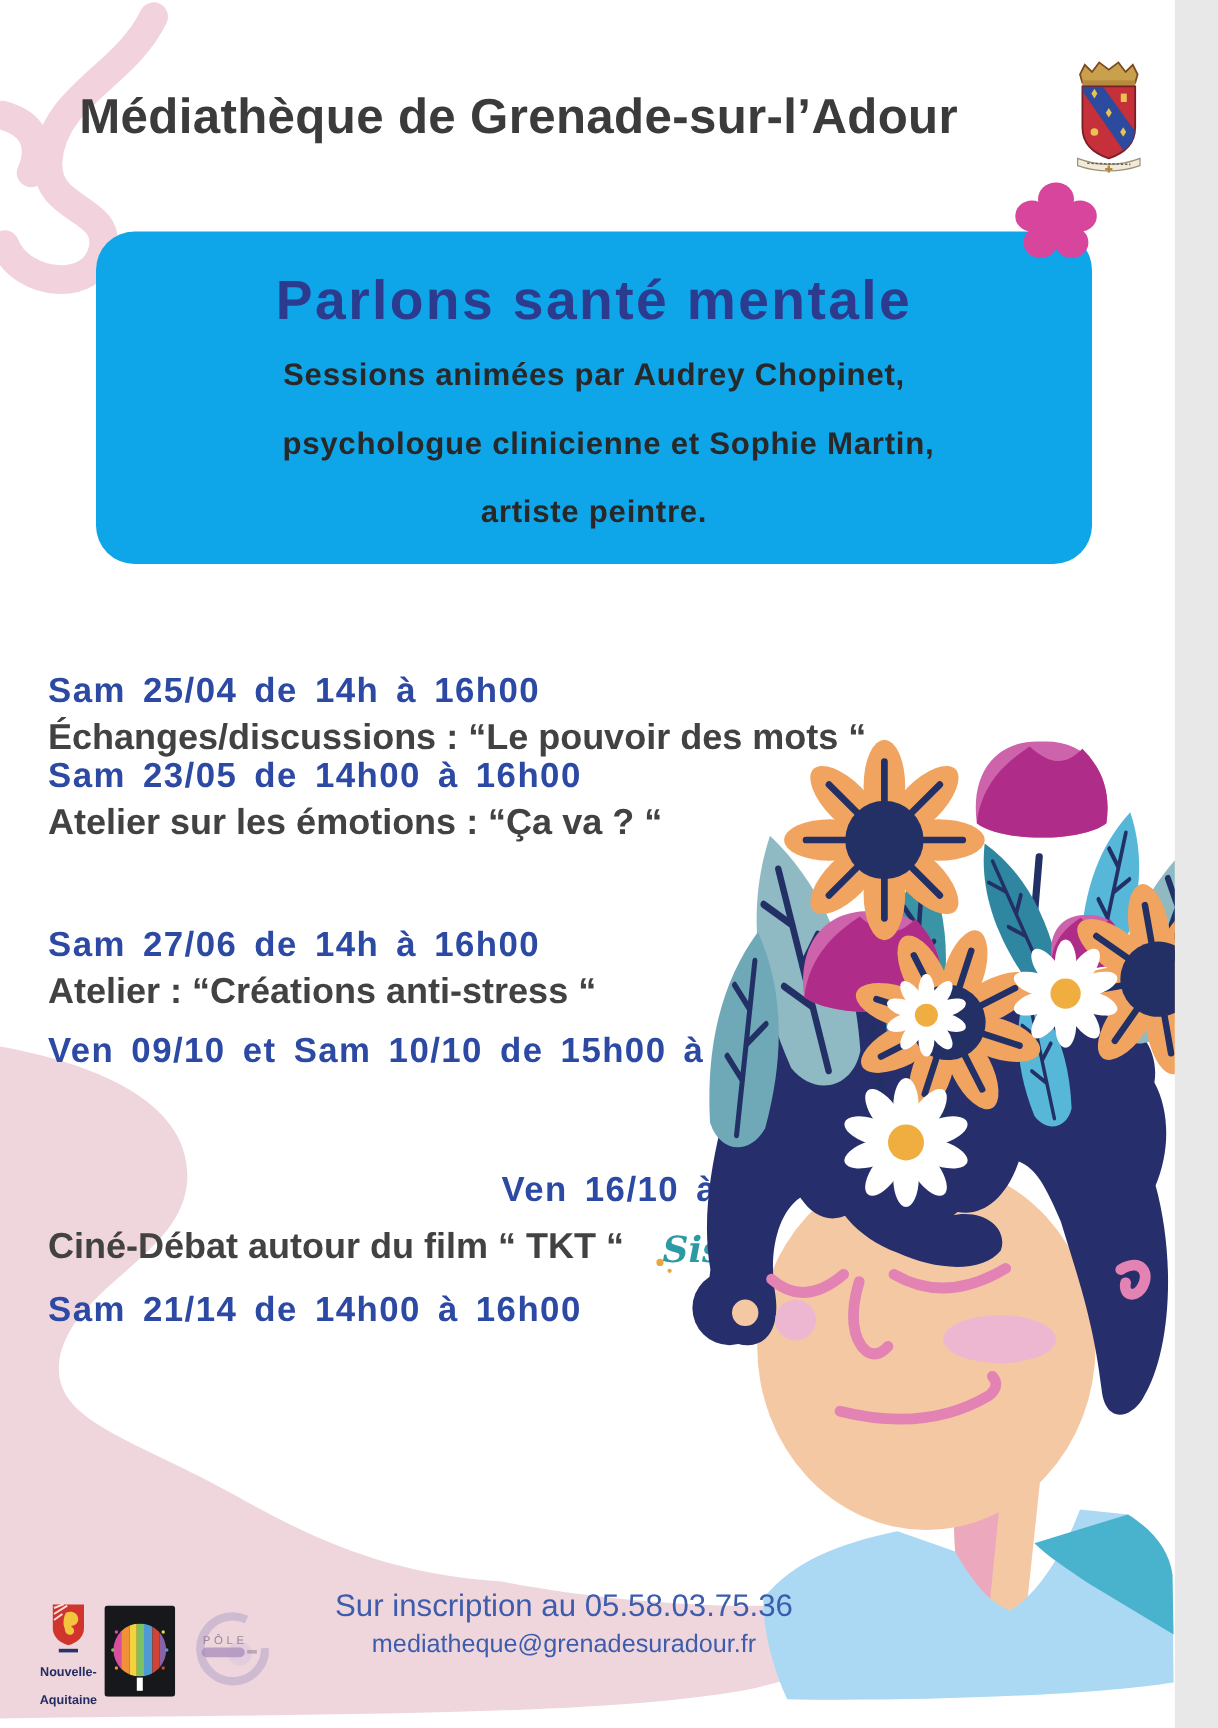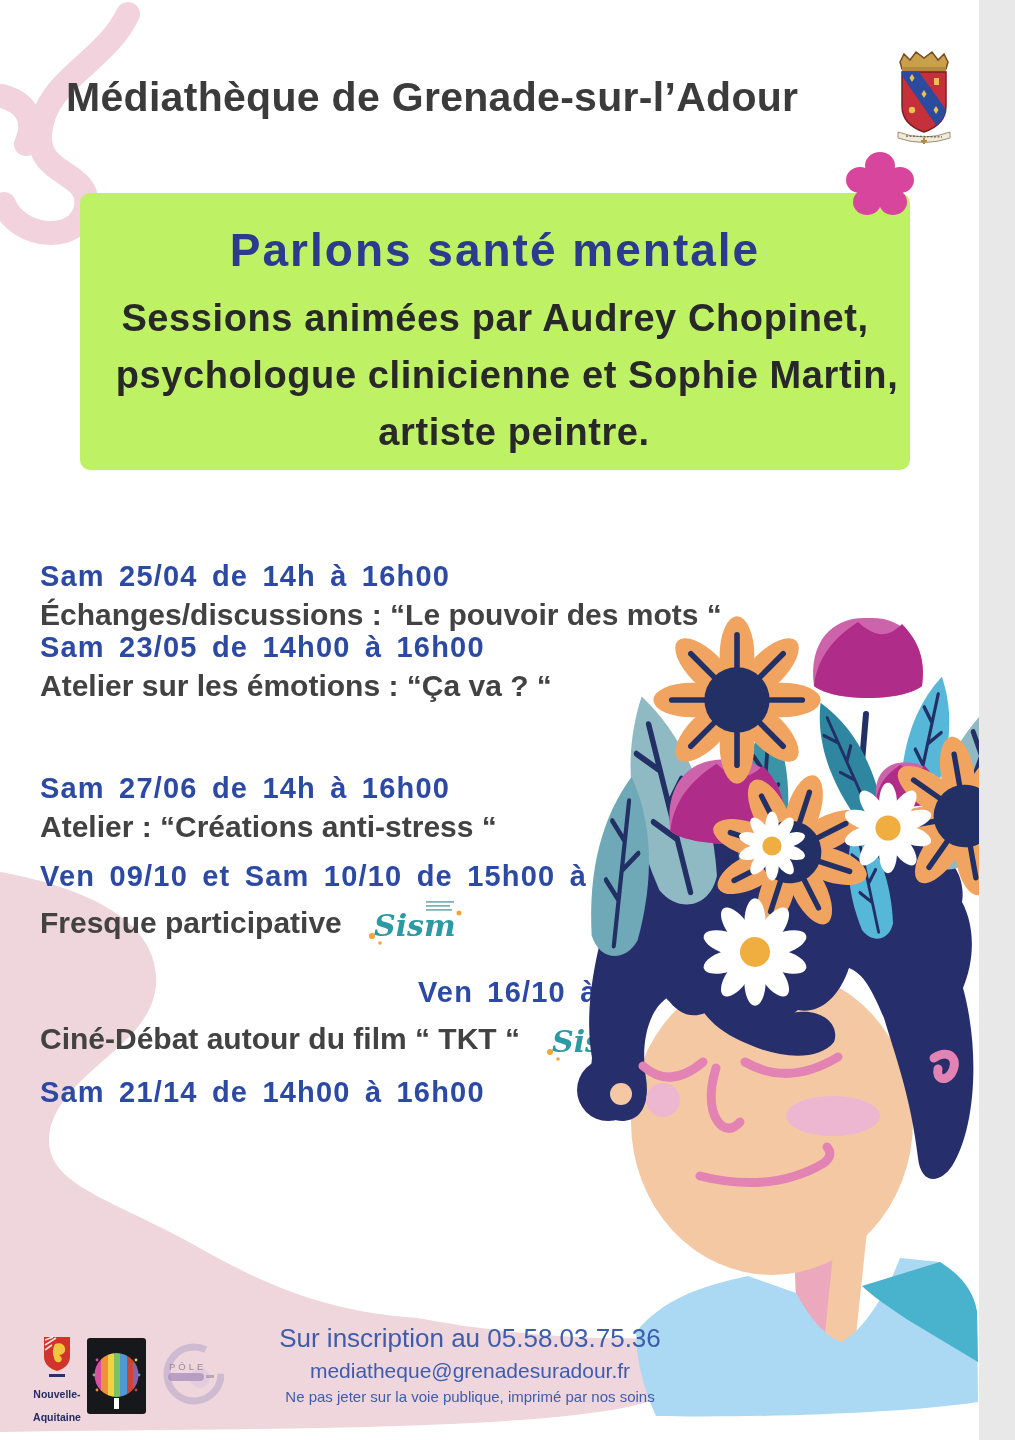--- a/index.html
+++ b/index.html
@@ -12,27 +12,27 @@
   .blob-svg{left:0;top:0;}
   .scan-dark{left:1002px;top:175px;width:7px;height:950px;background:#6e737a;opacity:.8;}
   .scan-light{left:1008px;top:110px;width:7px;height:1180px;background:#d3d7da;}
 
   
   .page-title{left:66px;top:74px;width:815px;font-size:41px;font-weight:bold;color:#3b3b3b;
               letter-spacing:.3px;white-space:nowrap;}
   .crest{left:890px;top:48px;}
 
   
-  .hero{left:80px;top:193px;width:830px;height:277px;background:#bef264;border-radius:10px;}
+  .hero{left:80px;top:193px;width:830px;height:277px;background:#0ea5e9;border-radius:32px;}
   .hero-flower{left:843px;top:150px;}
   .hero-title{position:absolute;left:0;top:30px;width:100%;text-align:center;
               font-size:46px;font-weight:bold;color:#2c3b8e;letter-spacing:2px;}
-  .hero-sub{position:absolute;left:0;width:100%;text-align:center;font-size:38px;
+  .hero-sub{position:absolute;left:0;width:100%;text-align:center;font-size:26px;
             font-weight:600;color:#282828;letter-spacing:.6px;}
-  .hs1{top:104px;} .hs2{top:161px;margin-left:12px;} .hs3{top:218px;padding-left:19px;}
+  .hs1{top:104px;} .hs2{top:161px;margin-left:12px;} .hs3{top:218px;}
 
   
   .event{position:absolute;left:40px;width:660px;}
   .event-date{font-size:29px;font-weight:bold;color:#2c49a4;letter-spacing:1.2px;word-spacing:5px;
               line-height:33px;white-space:nowrap;}
   .event-desc{font-size:30px;font-weight:bold;color:#424242;line-height:37px;margin-top:3px;
               white-space:nowrap;display:flex;align-items:center;gap:24px;}
   .e1{top:560px;} .e2{top:631px;} .e3{top:772px;} .e4{top:860px;} .e5{top:976px;text-align:right;} .e6{top:1076px;}
 
   
@@ -126,32 +126,20 @@
 
     <div class="event e3">
       <div class="event-date">Sam 27/06 de 14h à 16h00</div>
       <div class="event-desc">
           <span>Atelier :  “Créations anti-stress “</span>
         </div>
     </div>
 
     <div class="event e4">
       <div class="event-date">Ven 09/10 et Sam 10/10 de 15h00 à 18h00</div>
-      <div class="event-desc">
-        <span>Fresque participative</span>
-        <svg width="100" height="52" viewBox="0 0 100 52">
-          <circle cx="6" cy="40" r="3" fill="#f0a43c"></circle>
-          <circle cx="14" cy="47" r="1.8" fill="#f0a43c"></circle>
-          <circle cx="93" cy="17" r="2.5" fill="#f0a43c"></circle>
-          <rect x="60" y="5" width="28" height="1.8" fill="#7fb3b8"></rect>
-          <rect x="60" y="9" width="24" height="1.8" fill="#7fb3b8"></rect>
-          <rect x="60" y="13" width="26" height="1.8" fill="#7fb3b8"></rect>
-          <text x="8" y="40" font-size="30" font-style="italic" fill="#2b9aa5" font-family="'DejaVu Serif',serif">Sism</text>
-        </svg>
-      </div>
     </div>
 
     <div class="event e5">
       <div class="event-date">Ven 16/10 à 20h30</div>
       <div class="event-desc">
         <span>Ciné-Débat autour du film “ TKT “</span>
         <svg width="100" height="52" viewBox="0 0 100 52">
           <circle cx="6" cy="40" r="3" fill="#f0a43c"></circle>
           <circle cx="14" cy="47" r="1.8" fill="#f0a43c"></circle>
           <circle cx="93" cy="17" r="2.5" fill="#f0a43c"></circle>
@@ -326,16 +314,15 @@
     <circle cx="34" cy="34" r="27" fill="none" stroke="#b9aacb" stroke-width="7" stroke-dasharray="120 30" transform="rotate(40 34 34)"></circle>
     <circle cx="40" cy="38" r="10" fill="#cdbfdd" opacity="0.6"></circle>
     <text x="9" y="30" font-size="9.5" fill="#5f5570" letter-spacing="3" font-family="'Liberation Sans',sans-serif">PÔLE</text>
     <rect x="8" y="33" width="36" height="8" rx="4" fill="#7a5ca6" opacity="0.75"></rect>
     <rect x="46" y="35" width="8" height="3" fill="#5f5570" opacity="0.6"></rect>
   </svg>
 
   <div class="abs contact">
     <div class="contact-l1">Sur inscription au 05.58.03.75.36</div>
     <div class="contact-l2">mediatheque@grenadesuradour.fr</div>
-    <div class="contact-l3">Ne pas jeter sur la voie publique, imprimé par nos soins</div>
   </div>
 
 </div>
 
 </body></html>

